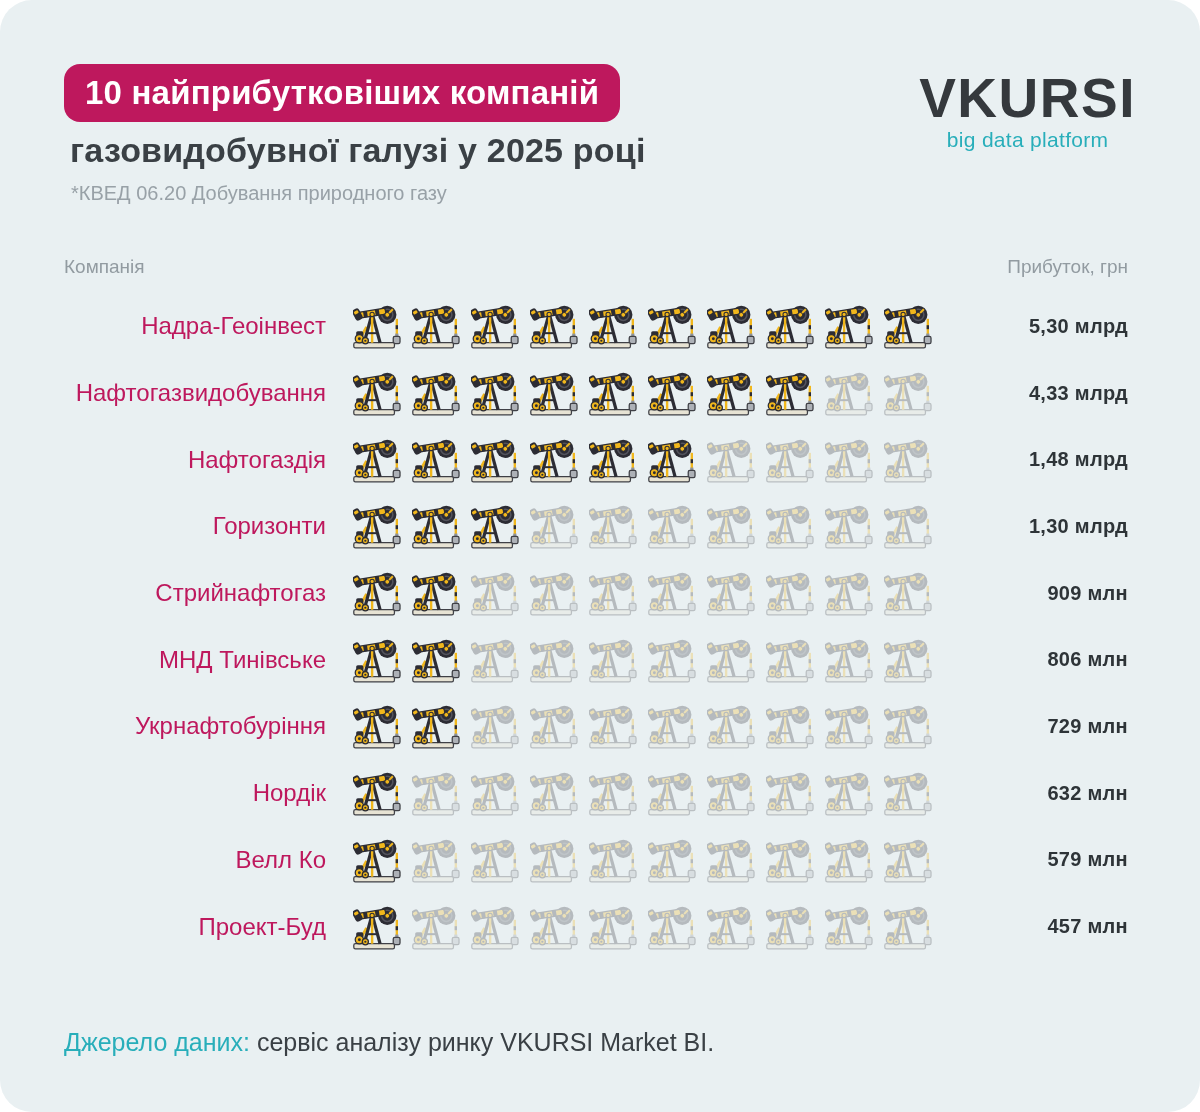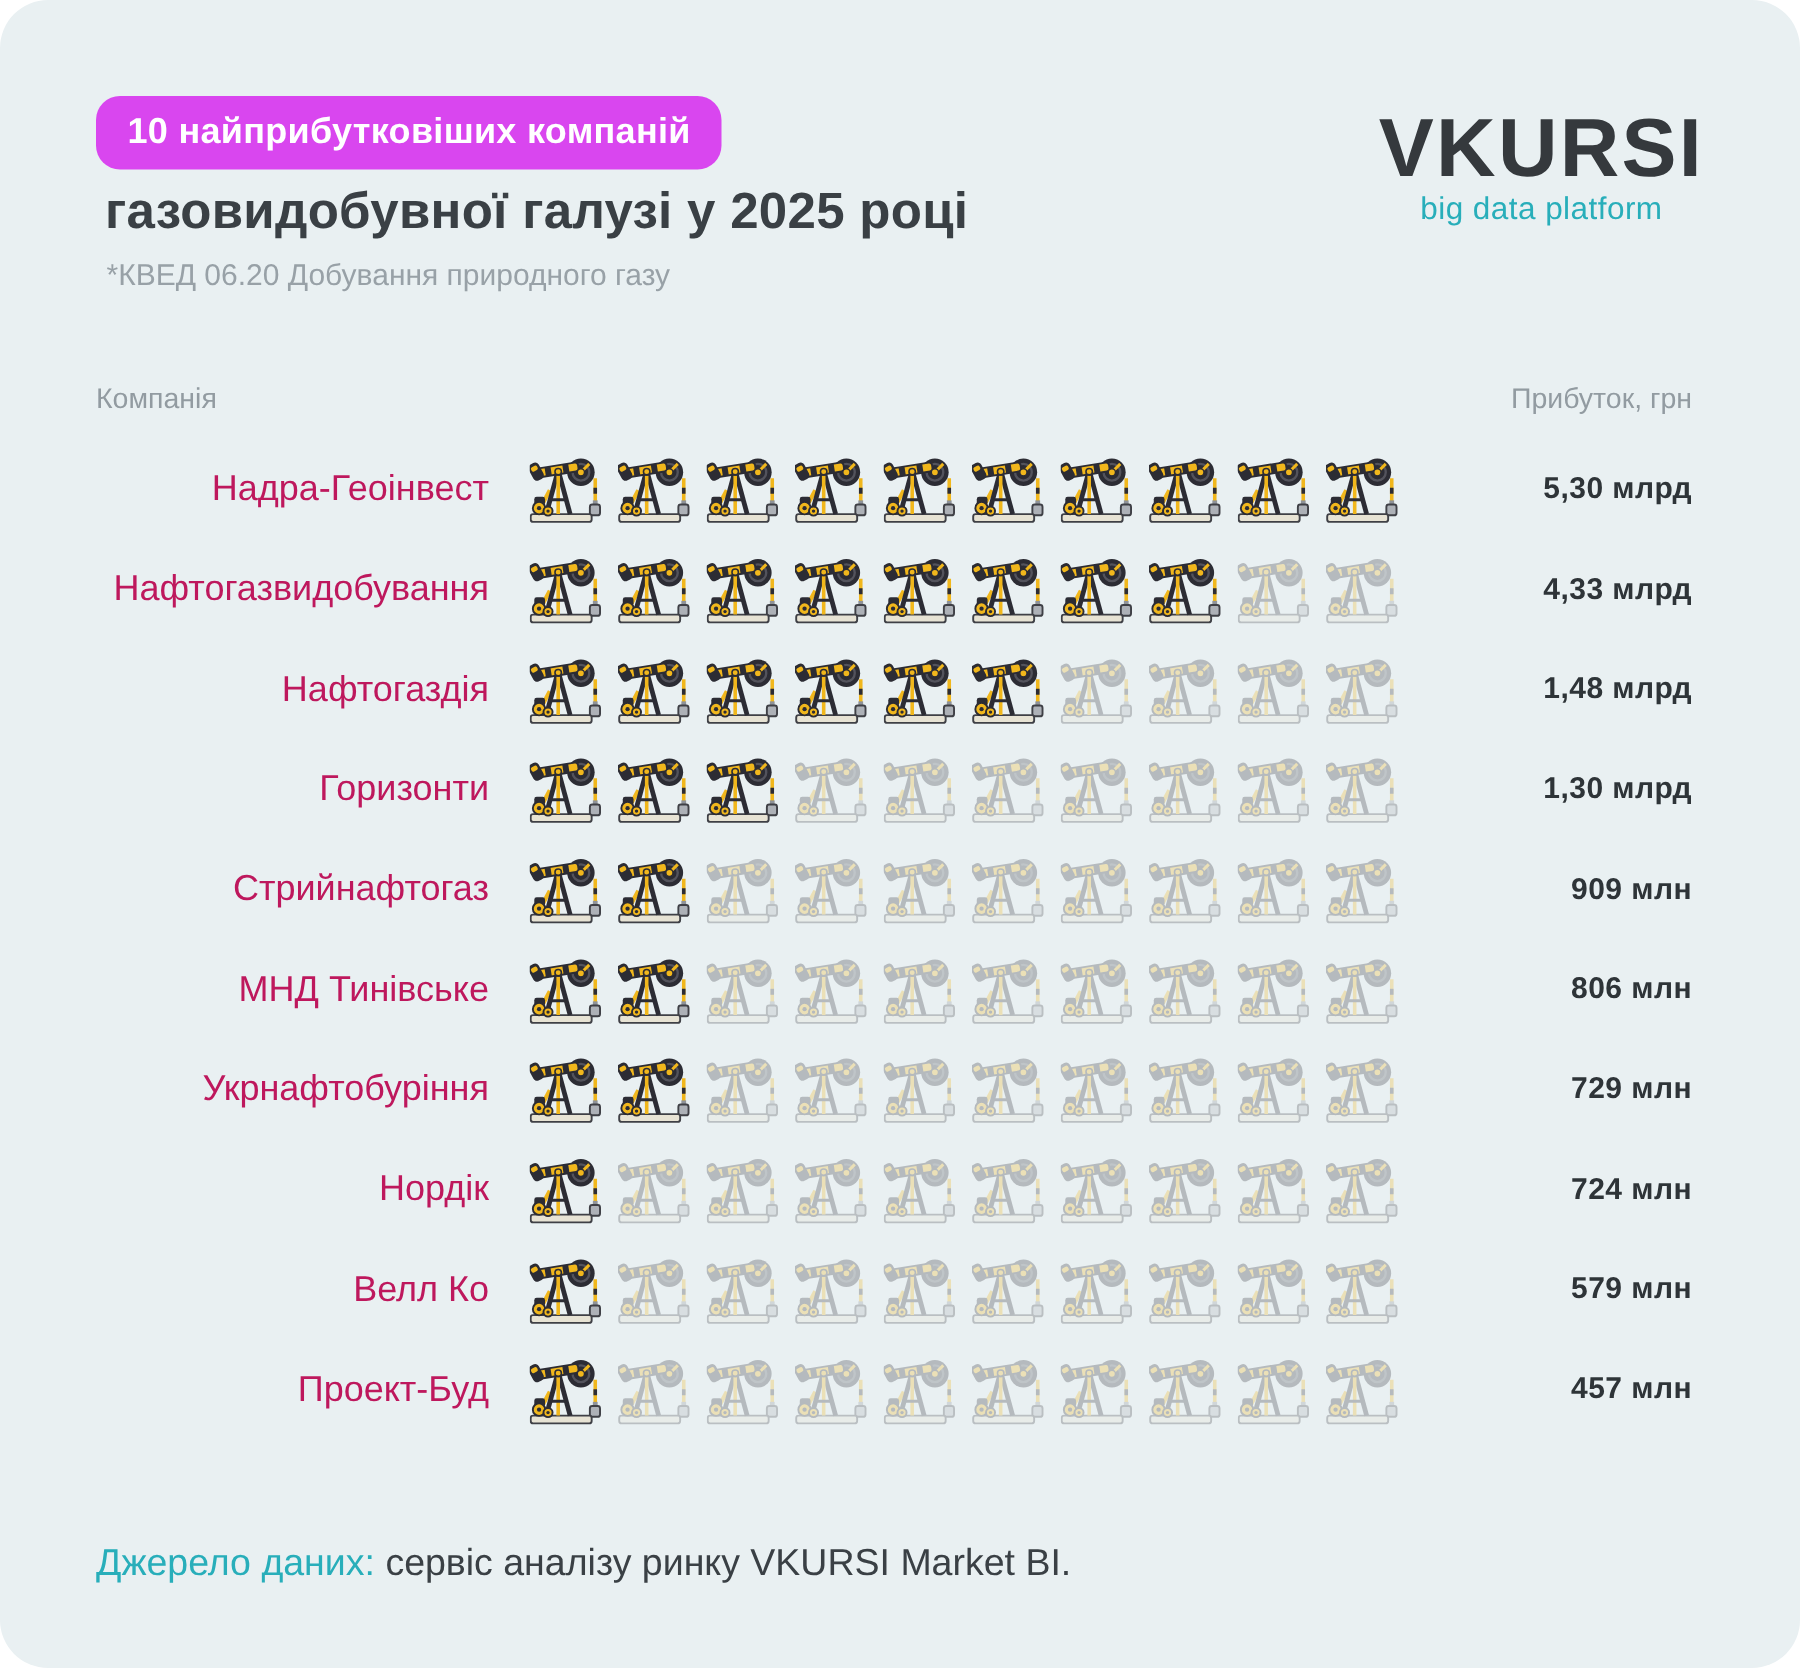--- a/index.html
+++ b/index.html
@@ -9,22 +9,22 @@
     font-family:"Liberation Sans","DejaVu Sans",sans-serif;
     -webkit-font-smoothing:antialiased;
   }
   .card {
     position:relative; width:1200px; height:1112px;
     background:#E9F0F2; border-radius:32px; overflow:hidden;
   }
   
   .header { position:absolute; top:64px; left:64px; right:64px; }
   .pill {
-    display:inline-block; background:#d946ef; color:#ffffff;
-    font-size:24px; font-weight:bold; line-height:1;
+    display:inline-block; background:#be185d; color:#ffffff;
+    font-size:33px; font-weight:bold; line-height:1;
     padding:12px 21px 13px; border-radius:16px; letter-spacing:0.2px;
   }
   .title2 {
     margin-top:9px; margin-left:6px;
     font-size:34px; font-weight:bold; color:#3A4045; letter-spacing:0.2px;
   }
   .subtitle { margin-top:12px; margin-left:7px; font-size:20px; color:#98A1A7; }
   .logo { position:absolute; top:6px; right:0; text-align:center; }
   .logo-name { font-size:55px; font-weight:bold; color:#35393D; letter-spacing:1.5px; line-height:1.05; }
   .logo-tag  { font-size:21px; color:#28AEBA; letter-spacing:0.3px; }
@@ -392,21 +392,21 @@
           <svg viewBox="0 0 64 58" class="pj faded">
             <use href="#pumpjack"></use>
           </svg>
           <svg viewBox="0 0 64 58" class="pj faded">
             <use href="#pumpjack"></use>
           </svg>
           <svg viewBox="0 0 64 58" class="pj faded">
             <use href="#pumpjack"></use>
           </svg>
         </div>
-        <div class="value">724 млн</div>
+        <div class="value">632 млн</div>
       </div>
       <div class="row">
         <div class="name">Велл Ко</div>
         <div class="icons">
           <svg viewBox="0 0 64 58" class="pj">
             <use href="#pumpjack"></use>
           </svg>
           <svg viewBox="0 0 64 58" class="pj faded">
             <use href="#pumpjack"></use>
           </svg>

